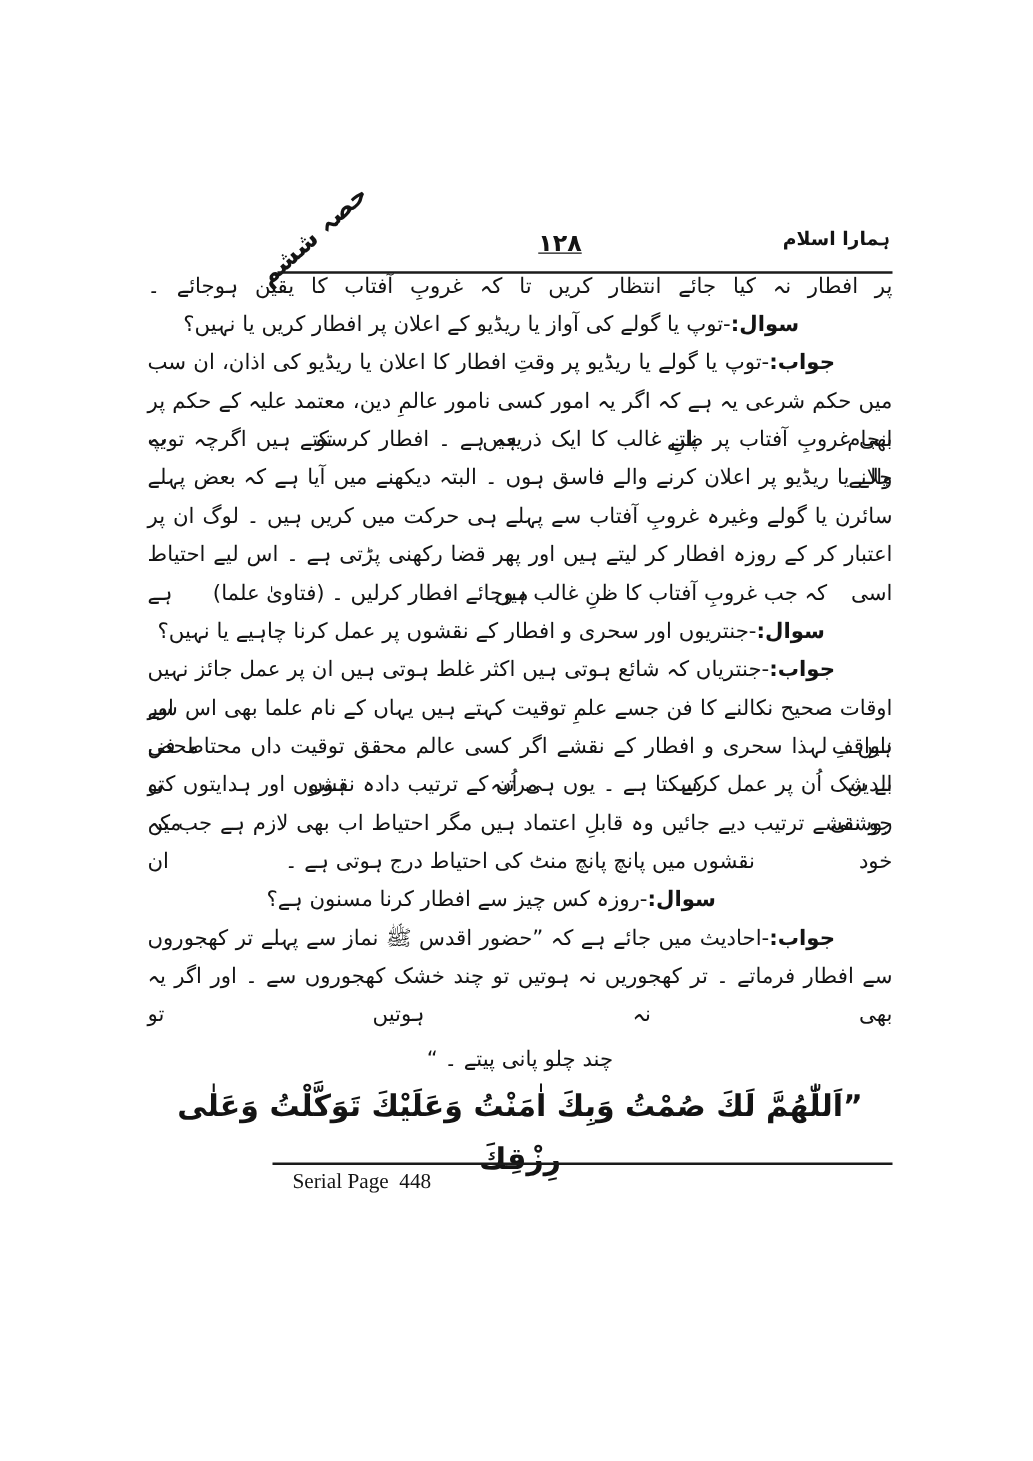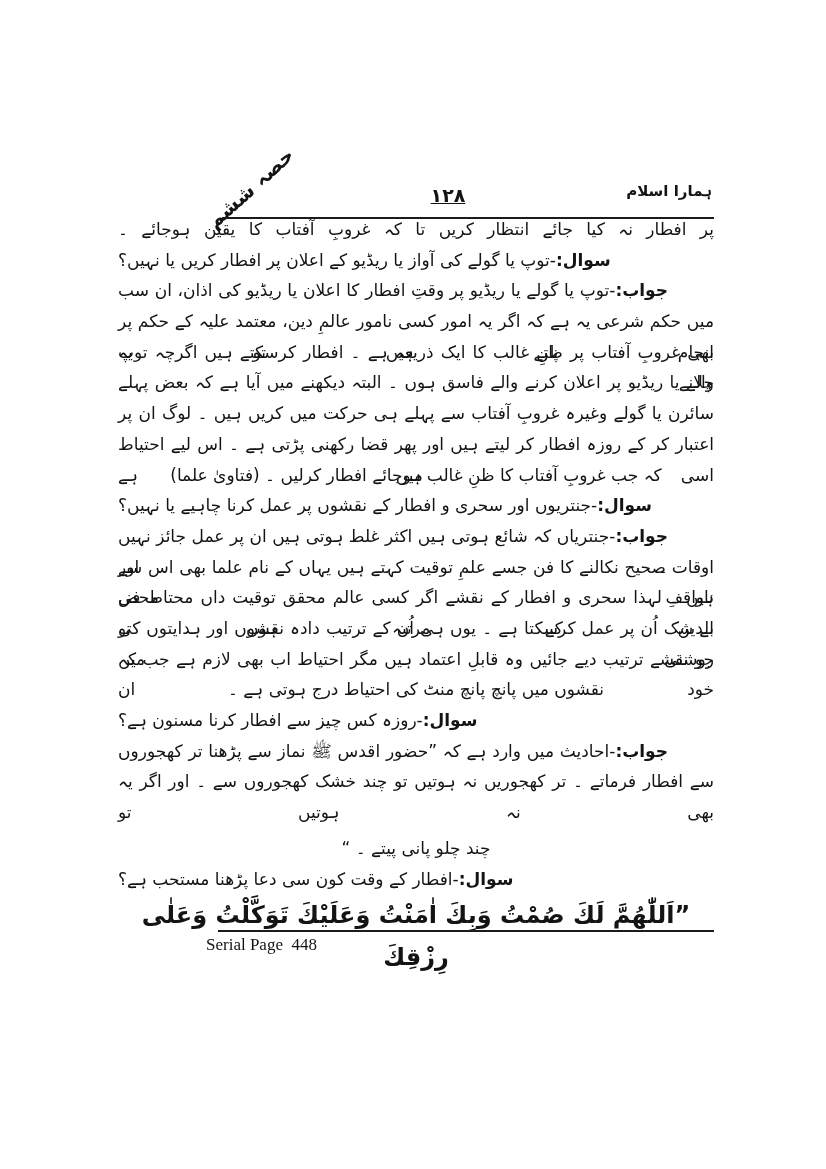--- a/index.html
+++ b/index.html
@@ -32,35 +32,35 @@
     white-space:nowrap;
   }
   
   .body{
     position:absolute;left:118px;top:214px;width:596px;
     direction:rtl;font-size:17px;line-height:30.7px;
   }
   .line{height:30.7px;}
   .jline{text-align:justify;text-align-last:justify;}
   .aline{text-align:justify;text-align-last:justify;padding-left:0;padding-right:46px;}
-  .qline{text-align:left;padding-right:46px;}
+  .qline{text-align:center;padding-right:46px;}
   .cline{text-align:center;}
   .lline{text-align:center;margin-top:36px;}
   .lbl{font-weight:bold;}
   .dua{
     height:42px;line-height:42px;text-align:center;
     font-size:24px;font-weight:bold;
   }
   
   .ft-rule{
     position:absolute;left:218px;top:930px;width:496px;height:0;
     border-top:2px solid #1b1b1b;
   }
   .serial{
-    position:absolute;left:206px;top:935px;
+    position:absolute;left:234px;top:935px;
     font-family:"Liberation Serif", serif;
     font-size:17px;color:#141414;white-space:pre;
   }
 </style>
 </head>
 <body>
 
 <div class="page">
 
   <div class="hdr-book">ہمارا اسلام</div>
@@ -79,23 +79,22 @@
     <div class="line jline"><span>اعتبار کر کے روزہ افطار کر لیتے ہیں اور پھر قضا رکھنی پڑتی ہے ۔ اس لیے احتیاط اسی میں ہے</span></div>
     <div class="line cline"><span>کہ جب غروبِ آفتاب کا ظنِ غالب ہوجائے افطار کرلیں ۔ (فتاویٰ علما)</span></div>
     <div class="line qline"><span class="lbl">سوال:</span><span>-جنتریوں اور سحری و افطار کے نقشوں پر عمل کرنا چاہیے یا نہیں؟</span></div>
     <div class="line aline"><span class="lbl">جواب:</span><span>-جنتریاں کہ شائع ہوتی ہیں اکثر غلط ہوتی ہیں ان پر عمل جائز نہیں ۔ اور</span></div>
     <div class="line jline"><span>اوقات صحیح نکالنے کا فن جسے علمِ توقیت کہتے ہیں یہاں کے نام علما بھی اس سے ناواقفِ محض</span></div>
     <div class="line jline"><span>ہیں ۔ لہذا سحری و افطار کے نقشے اگر کسی عالم محقق توقیت داں محتاط فی الدین کے مرتبہ ہوں تو</span></div>
     <div class="line jline"><span>بے شک اُن پر عمل کرسکتا ہے ۔ یوں ہی اُن کے ترتیب دادہ نقشوں اور ہدایتوں کی روشنی میں</span></div>
     <div class="line jline"><span>جو نقشے ترتیب دیے جائیں وہ قابلِ اعتماد ہیں مگر احتیاط اب بھی لازم ہے جب کہ خود ان</span></div>
     <div class="line cline"><span>نقشوں میں پانچ پانچ منٹ کی احتیاط درج ہوتی ہے ۔</span></div>
     <div class="line qline"><span class="lbl">سوال:</span><span>-روزہ کس چیز سے افطار کرنا مسنون ہے؟</span></div>
-    <div class="line aline"><span class="lbl">جواب:</span><span>-احادیث میں وارد ہے کہ ”حضور اقدس ﷺ نماز سے پڑھنا تر کھجوروں</span></div>
+    <div class="line aline"><span class="lbl">جواب:</span><span>-احادیث میں جائے ہے کہ ”حضور اقدس ﷺ نماز سے پہلے تر کھجوروں</span></div>
     <div class="line jline"><span>سے افطار فرماتے ۔ تر کھجوریں نہ ہوتیں تو چند خشک کھجوروں سے ۔ اور اگر یہ بھی نہ ہوتیں تو</span></div>
     <div class="line lline"><span>چند چلو پانی پیتے ۔ “</span></div>
-    <div class="line qline"><span class="lbl">سوال:</span><span>-افطار کے وقت کون سی دعا پڑھنا مستحب ہے؟</span></div>
     <div class="dua"><span>”اَللّٰهُمَّ لَكَ صُمْتُ وَبِكَ اٰمَنْتُ وَعَلَيْكَ تَوَكَّلْتُ وَعَلٰی رِزْقِكَ</span></div>
   </div>
 
   <div class="ft-rule"></div>
   <div class="serial">Serial Page  448</div>
 
 </div>
 
 </body></html>

